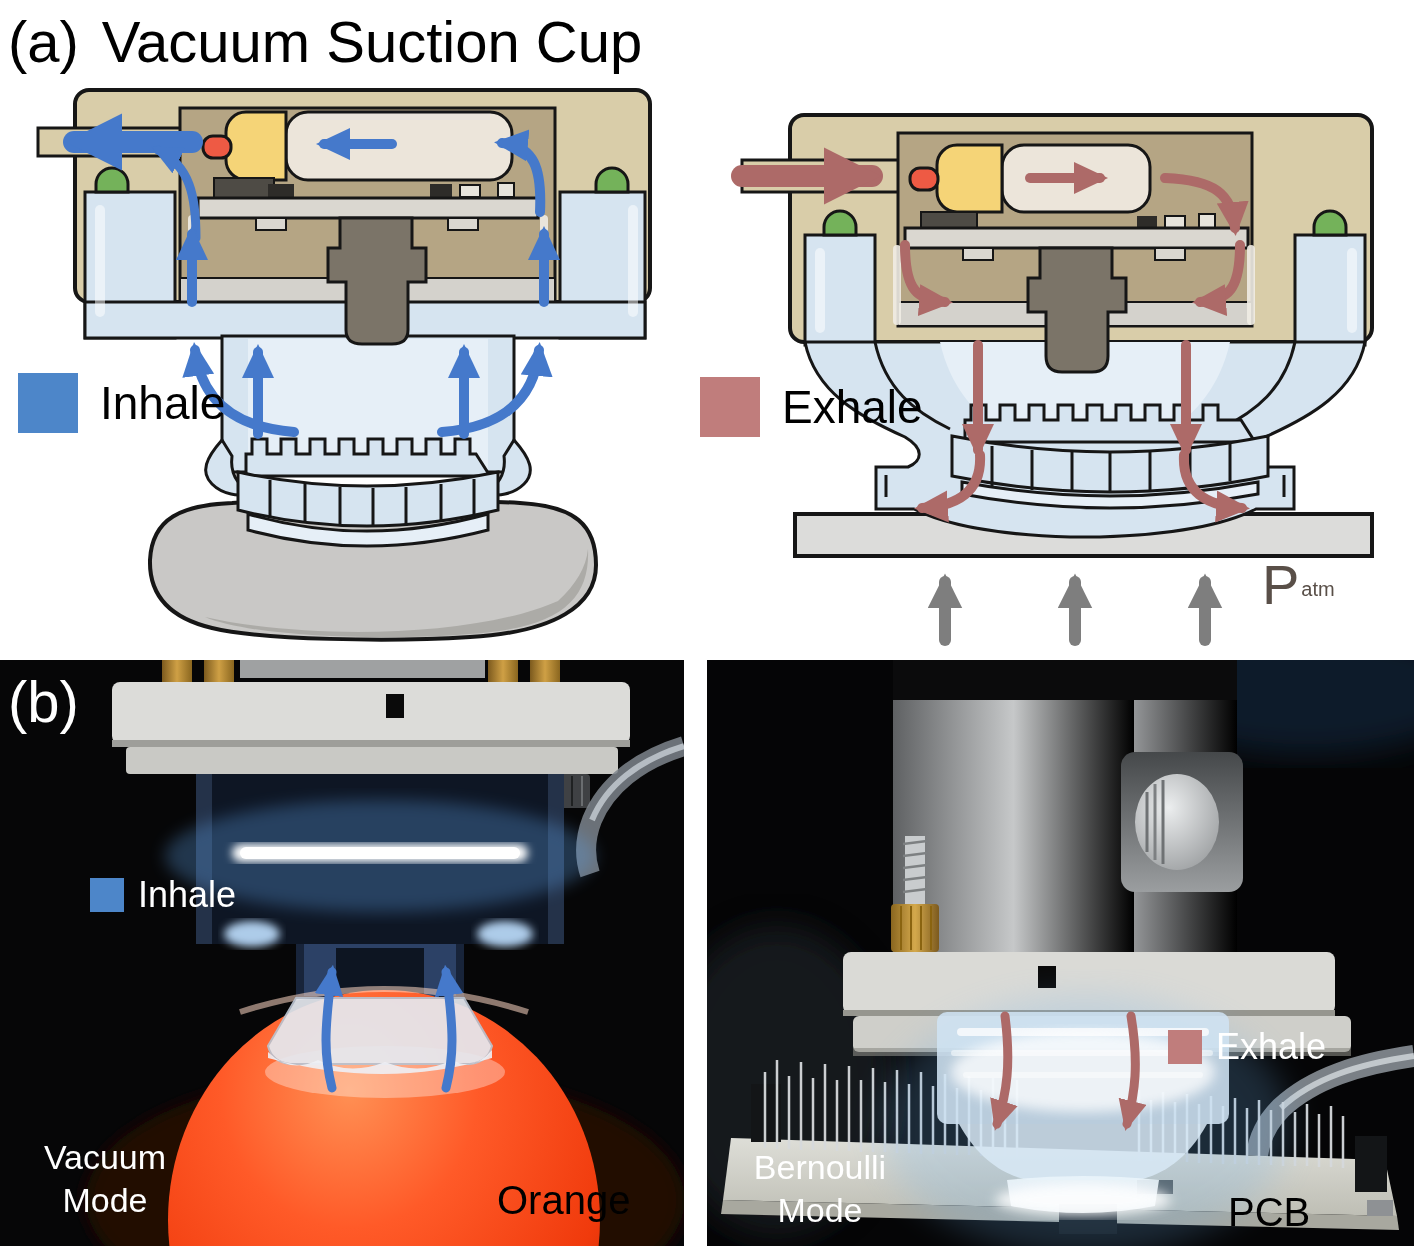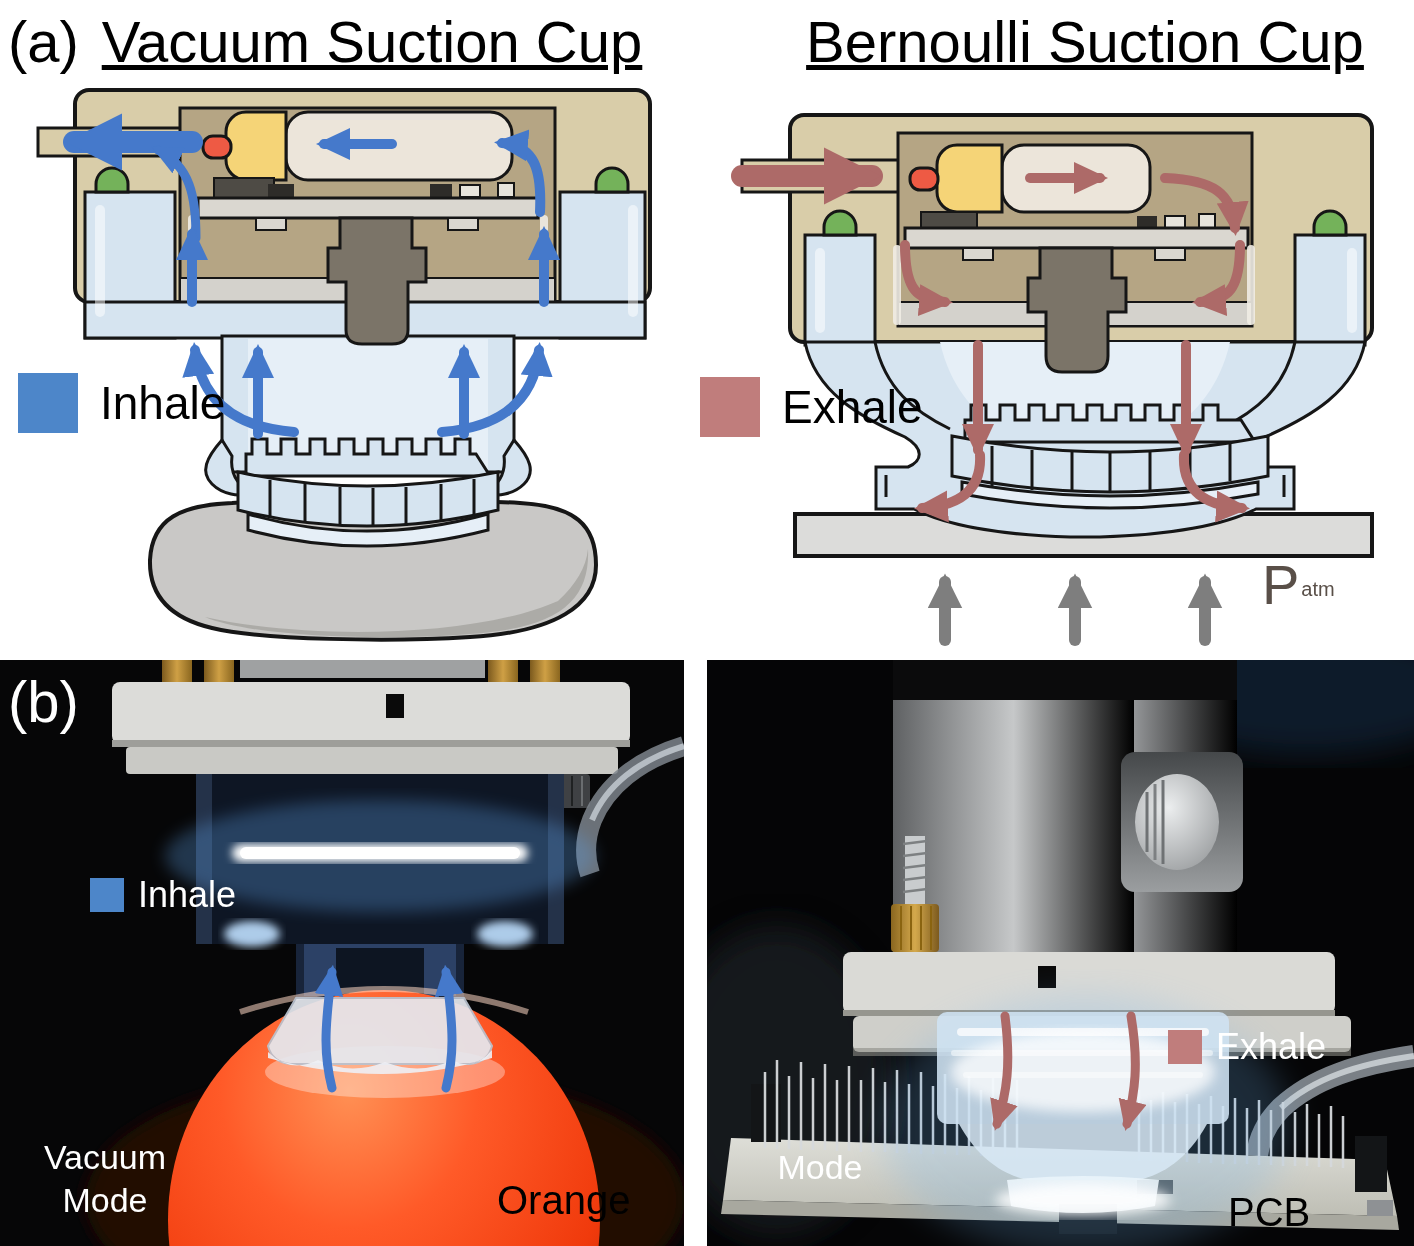--- a/index.html
+++ b/index.html
@@ -7,21 +7,21 @@
     --housing-tan:#d9cda9; --cavity-tan:#b5a584; --cup-blue:#d6e4f0; --cup-blue-light:#e6eff7;
     --motor-yellow:#f5d477; --motor-body:#ece5da; --shaft-gray:#7b7468; --seal-green:#74b25a;
     --nub-red:#ee5a44; --plate-gray:#dcdcda; --pebble-gray:#c9c8c6; --pressure-gray:#594f48;
     --photo-orange:#ff4f24; --outline:#161616; --atm-arrow-gray:#7e7e7e;
   }
   html,body{margin:0;padding:0;background:#ffffff;}
   #fig{position:relative;width:1414px;height:1246px;background:#ffffff;overflow:hidden;
        font-family:"Liberation Sans", sans-serif;}
   .abs{position:absolute;}
   .panel-label{font-size:58px;color:#000;}
-  .diag-title{font-size:58px;color:#000;white-space:nowrap;text-decoration:underline;}
+  .diag-title{font-size:58px;color:#000;white-space:nowrap;}
   .legend{display:flex;align-items:center;gap:22px;}
   .legend .sw{width:60px;height:60px;}
   .legend .lt{font-size:46px;color:#000;}
   .photo-legend{display:flex;align-items:center;gap:14px;}
   .photo-legend .sw{width:34px;height:34px;}
   .photo-legend .lt{font-size:36px;color:#fff;}
   .photo-label{color:#fff;font-size:58px;}
   .mode-caption{color:#fff;font-size:34px;line-height:1.25;text-align:center;}
   .obj-caption{color:#000000;font-size:40px;}
   .patm{color:var(--pressure-gray);font-size:56px;display:flex;align-items:flex-start;}
@@ -40,21 +40,20 @@
   .st-atm{stroke:var(--atm-arrow-gray);fill:none;stroke-linecap:round;}
   .mkf-in{fill:var(--arrow-blue);} .mkf-ex{fill:var(--arrow-red);} .mkf-atm{fill:var(--atm-arrow-gray);}
 </style>
 </head>
 <body>
 
 <div id="fig">
 
   <div class="abs panel-label" style="left:8px;top:8px;">(a)</div>
   <div class="abs diag-title" style="left:370px;top:8px;transform:translateX(-50%);left:372px;">Vacuum Suction Cup</div>
-  <div class="abs diag-title" style="left:1085px;top:8px;transform:translateX(-50%);">Bernoulli Suction Cup</div>
 
   <svg class="abs" style="left:0;top:0;" width="707" height="650" viewBox="0 0 707 650">
     <defs>
       <marker id="mkInN" markerUnits="strokeWidth" markerWidth="4.6" markerHeight="4.6" refX="2.6" refY="1.6" orient="auto">
         <path class="mkf-in" d="M0,0 L3.4,1.6 L0,3.2 Z"></path>
       </marker>
       <marker id="mkInB" markerUnits="strokeWidth" markerWidth="2.7" markerHeight="2.7" refX="2.2" refY="1.3" orient="auto">
         <path class="mkf-in" d="M0,0 L2.6,1.3 L0,2.6 Z"></path>
       </marker>
     </defs>
@@ -462,17 +461,18 @@
     <div>Mode</div>
   </div>
   <div class="abs obj-caption" style="left:497px;top:1178px;">Orange</div>
 
   <div class="abs photo-legend" style="left:1168px;top:1026px;">
     <div class="sw sw-exhale"></div>
     <div class="lt">Exhale</div>
   </div>
 
   <div class="abs mode-caption" style="left:730px;top:1146px;width:180px;">
+    <div>Bernoulli</div>
     <div>Mode</div>
   </div>
   <div class="abs obj-caption" style="left:1228px;top:1190px;">PCB</div>
 
 </div>
 
 </body></html>

